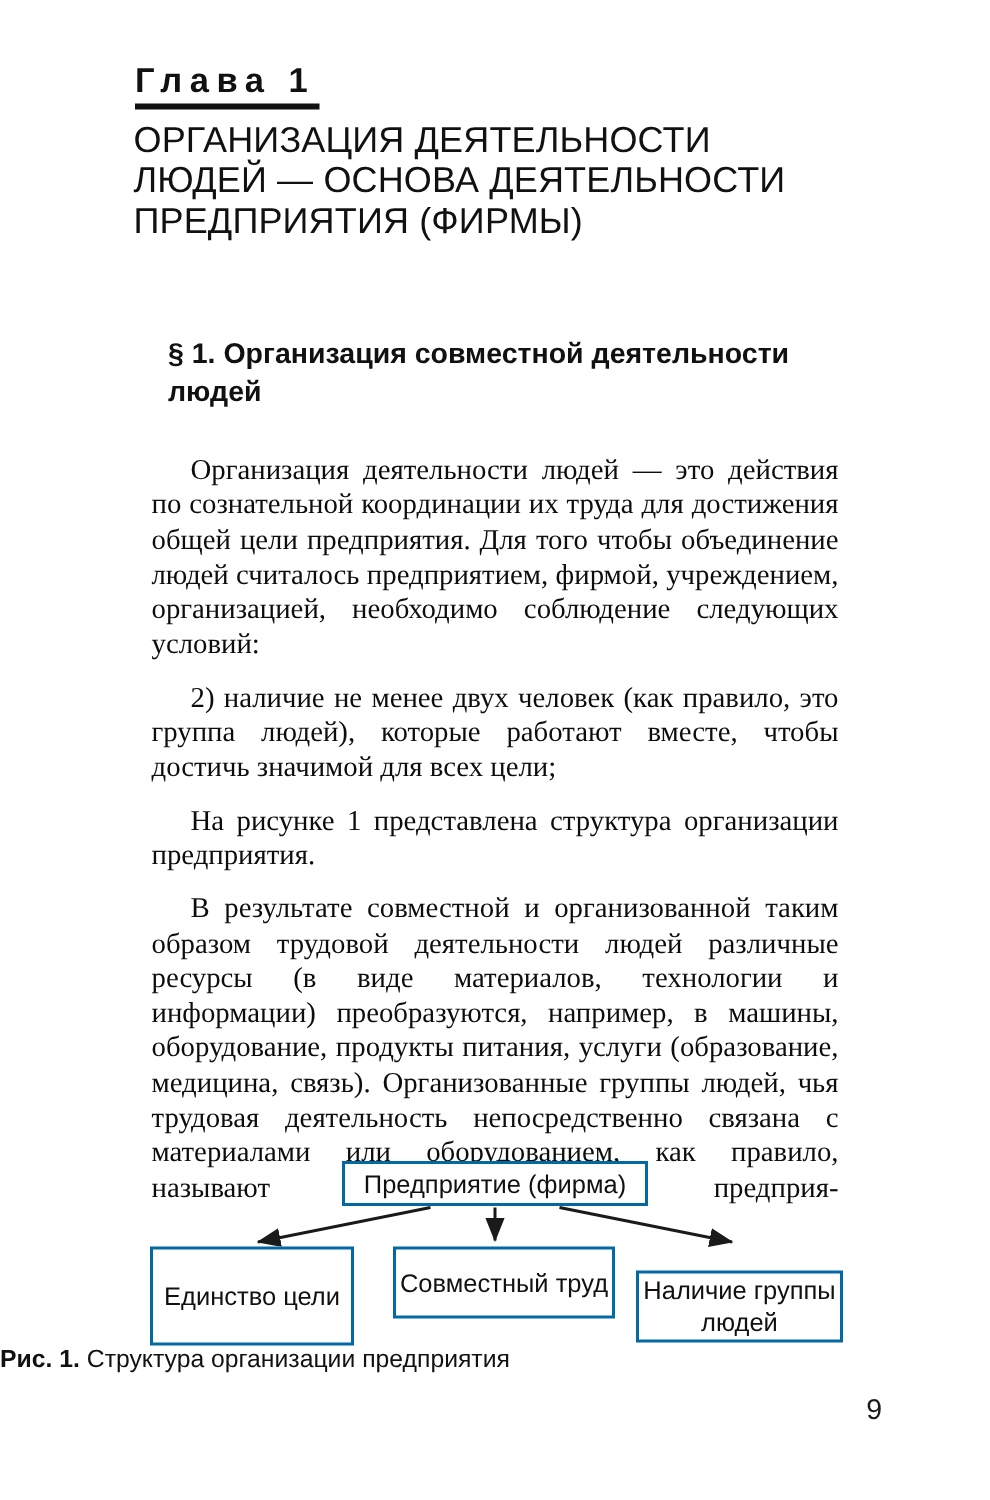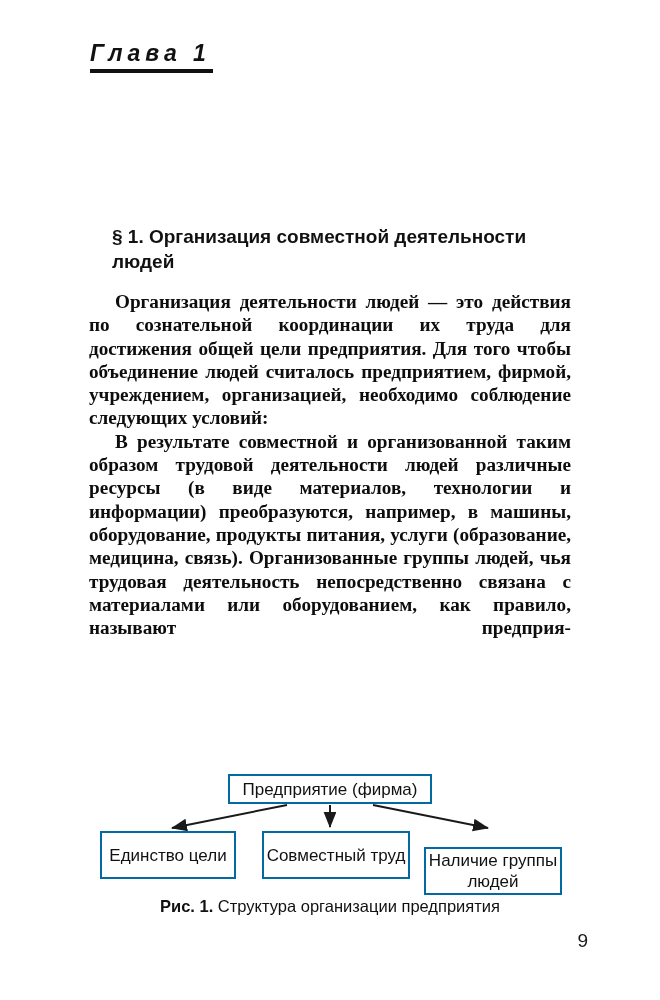--- a/index.html
+++ b/index.html
@@ -19,21 +19,20 @@
   .chapter-label {
     position: absolute;
     left: 90px;
     top: 41px;
     font-family: "Liberation Sans", sans-serif;
     font-size: 23px;
     font-weight: 700;
     letter-spacing: 5px;
     color: #111111;
     line-height: 1.1;
-    font-style: italic;
   }
   .chapter-rule {
     position: absolute;
     left: 90px;
     top: 69px;
     width: 123px;
     height: 4px;
     background: #111111;
   }
   .chapter-title {
@@ -71,23 +70,23 @@
     font-family: "Liberation Serif", serif;
     font-size: 19.2px;
     line-height: 23.3px;
     color: #0d0d0d;
     text-align: justify;
     text-justify: inter-word;
     -webkit-hyphens: none;
     hyphens: none;
   }
   .body-copy p {
-    margin: 0;
+    margin: 12px;
     text-indent: 26px;
-    font-weight: 700;
+    font-weight: 400;
   }
   .body-copy p.last-line-stretch {
     text-align-last: justify;
   }
 
   
   .diagram {
     position: absolute;
     left: 0;
     top: 0;
@@ -103,30 +102,30 @@
     display: flex;
     align-items: center;
     justify-content: center;
     text-align: center;
     font-family: "Liberation Sans", sans-serif;
     font-size: 17px;
     line-height: 21px;
     color: #111111;
   }
   #box-root   { left: 228px; top: 774px; width: 204px; height: 30px; }
-  #box-unity  { left: 100px; top: 831px; width: 136px; height: 48px; }
+  #box-unity  { left: 100px; top: 831px; width: 136px; height: 66px; }
   #box-joint  { left: 262px; top: 831px; width: 148px; height: 48px; }
   #box-group  { left: 424px; top: 831px; width: 138px; height: 48px; margin-top: 16px; }
 
   .fig-caption {
     position: absolute;
     left: 0;
     top: 897px;
     width: 660px;
-    text-align: center;
+    text-align: left;
     font-family: "Liberation Sans", sans-serif;
     font-size: 16.5px;
     color: #111111;
   }
   .fig-caption .fig-label { font-weight: 700; }
 
   
   .page-number {
     position: absolute;
     right: 72px;
@@ -136,25 +135,28 @@
     color: #1a1a1a;
   }
 </style>
 </head>
 <body>
 
 <div class="page">
 
   <div class="chapter-label">Глава 1</div>
   <div class="chapter-rule"></div>
+  <div class="chapter-title">ОРГАНИЗАЦИЯ ДЕЯТЕЛЬНОСТИ ЛЮДЕЙ — ОСНОВА ДЕЯТЕЛЬНОСТИ ПРЕДПРИЯТИЯ (ФИРМЫ)</div>
 
   <div class="section-heading">§ 1. Организация совместной деятельности людей</div>
 
   <div class="body-copy">
     <p>Организация деятельности людей — это действия по сознательной координации их труда для достижения общей цели предприятия. Для того чтобы объединение людей считалось предприятием, фирмой, учреждением, организацией, необходимо соблюдение следующих условий:</p>
+    <p>2) наличие не менее двух человек (как правило, это группа людей), которые работают вместе, чтобы достичь значимой для всех цели;</p>
+    <p>На рисунке 1 представлена структура организации предприятия.</p>
     <p class="last-line-stretch">В результате совместной и организованной таким образом трудовой деятельности людей различные ресурсы (в виде материалов, технологии и информации) преобразуются, например, в машины, оборудование, продукты питания, услуги (образование, медицина, связь). Организованные группы людей, чья трудовая деятельность непосредственно связана с материалами или оборудованием, как правило, называют предприя-</p>
   </div>
 
   <svg class="diagram" viewBox="0 0 660 1000" xmlns="http://www.w3.org/2000/svg">
     <defs>
       <marker id="arrowhead" markerWidth="9" markerHeight="9" refX="7.5" refY="3.2" orient="auto" markerUnits="strokeWidth">
         <path d="M0,0 L8,3.2 L0,6.4 z" fill="#1a1a1a"></path>
       </marker>
     </defs>
     <line x1="287" y1="805" x2="172" y2="828" stroke="#1a1a1a" stroke-width="2" marker-end="url(#arrowhead)"></line>

